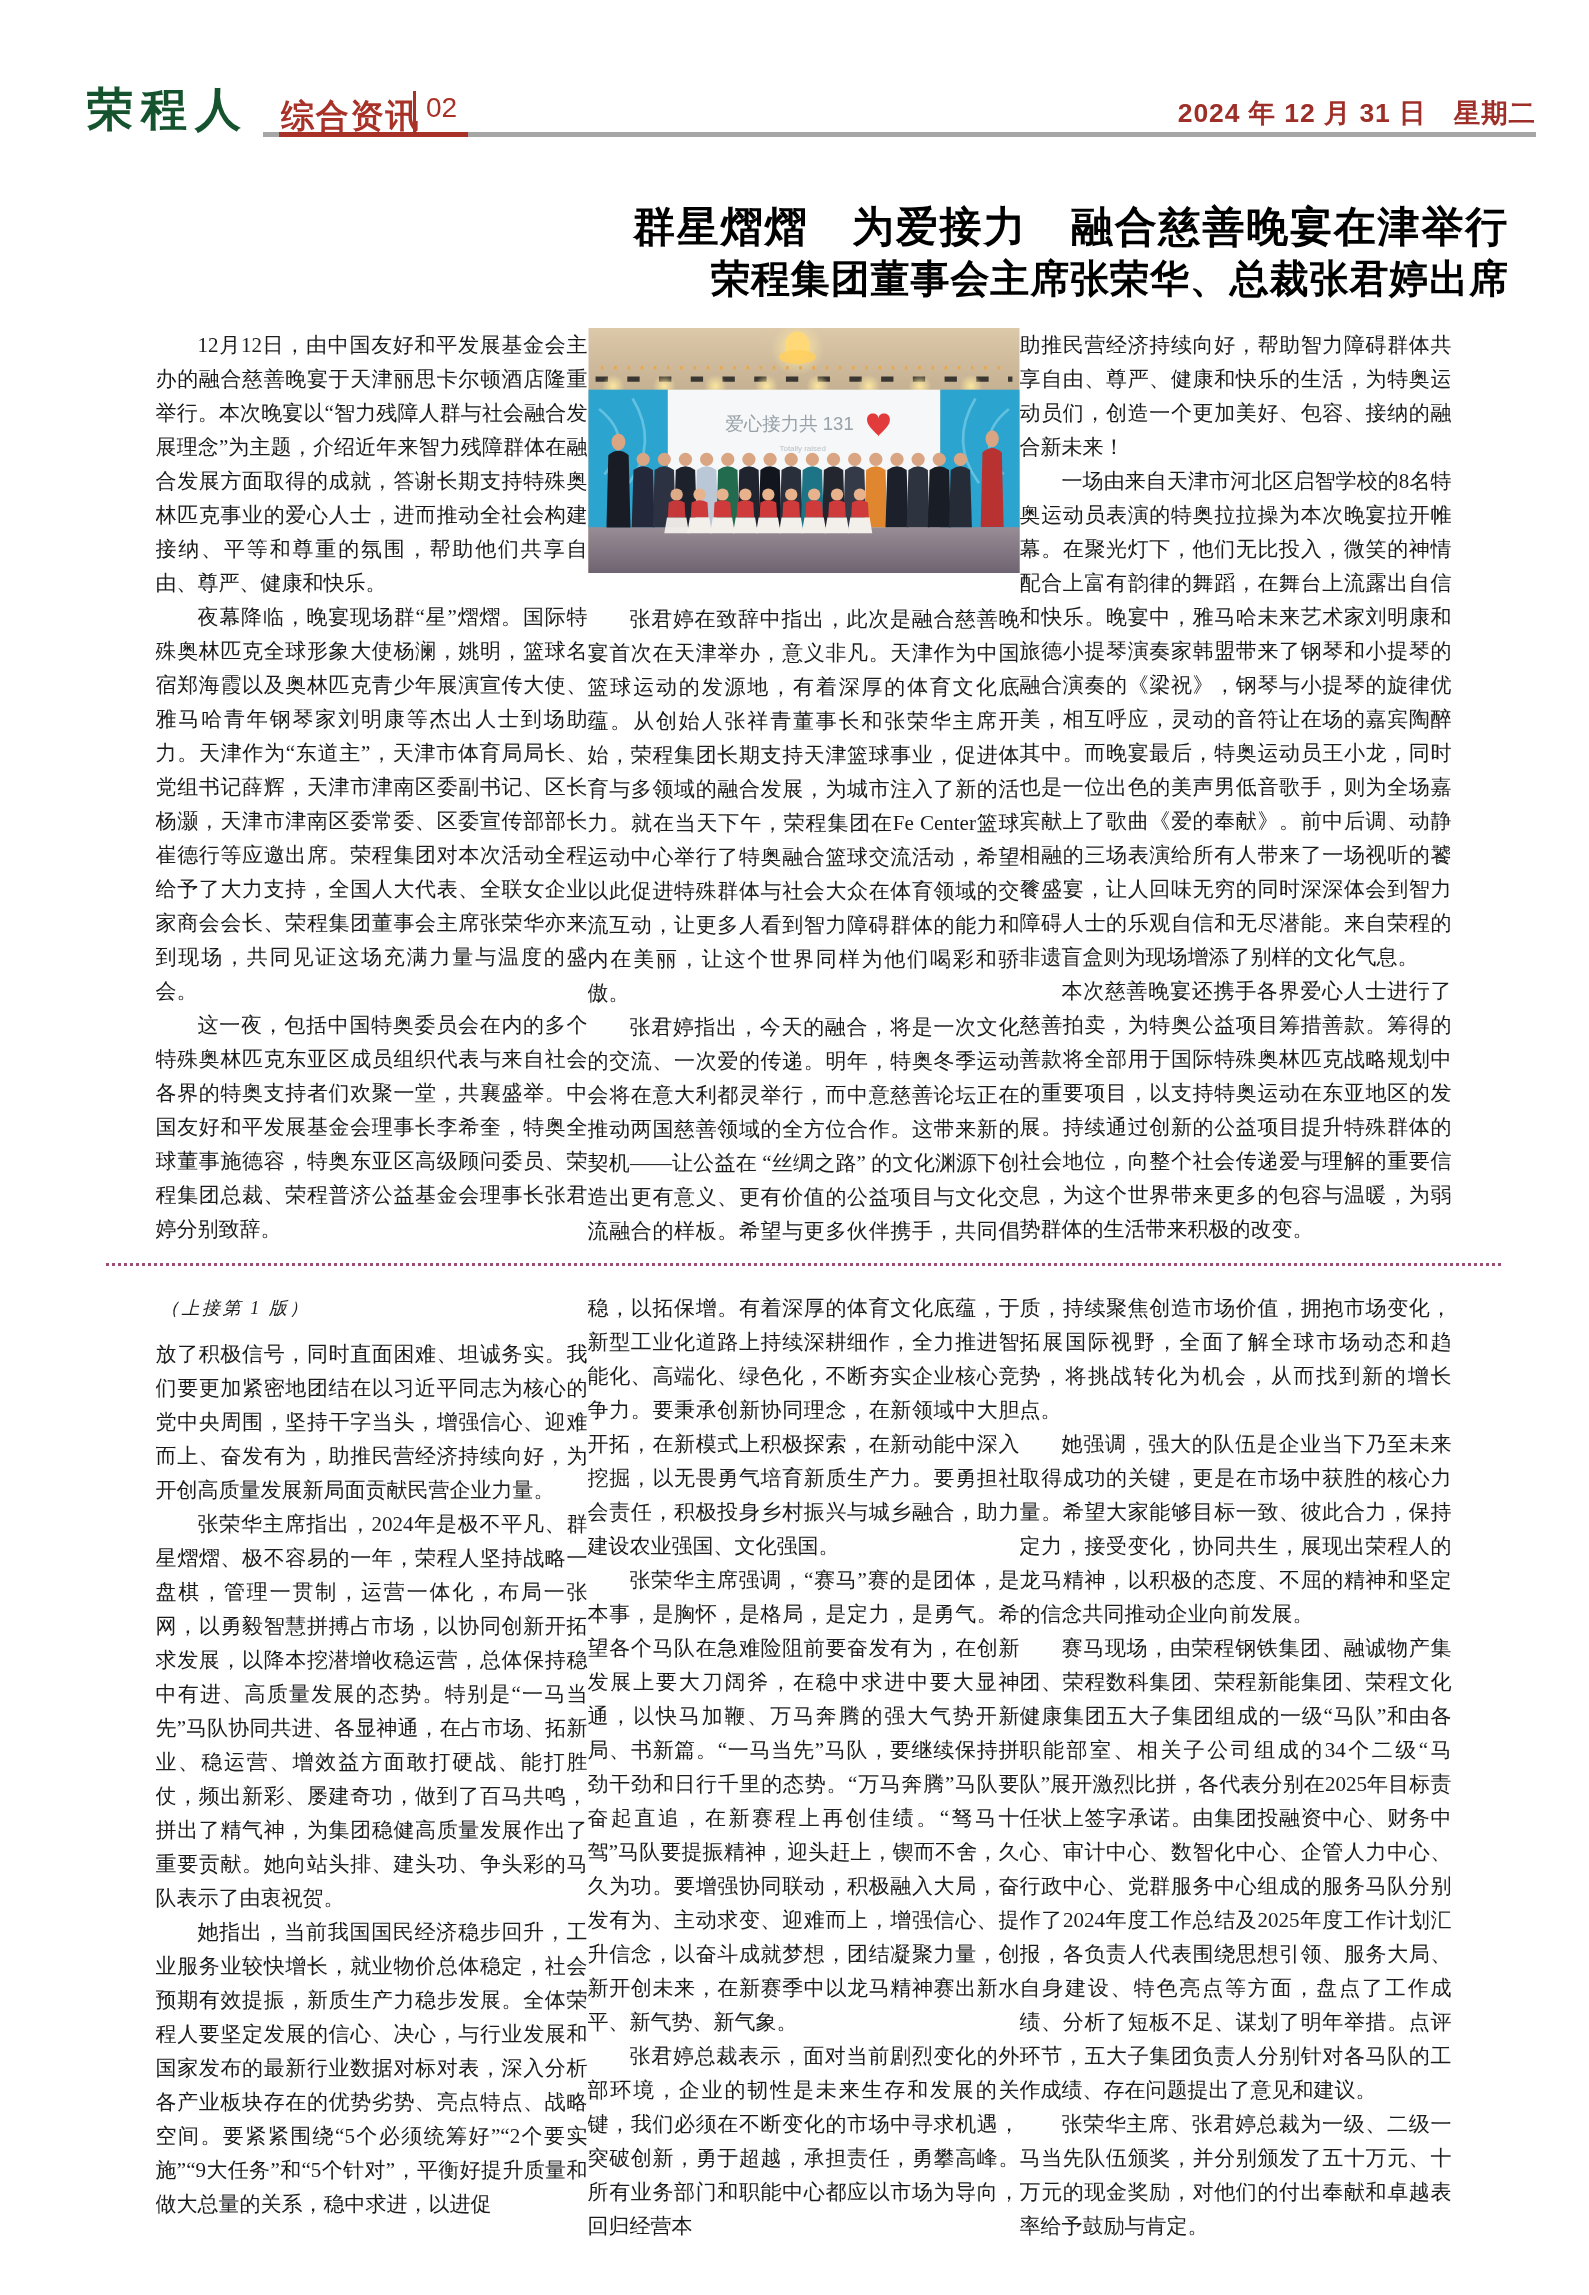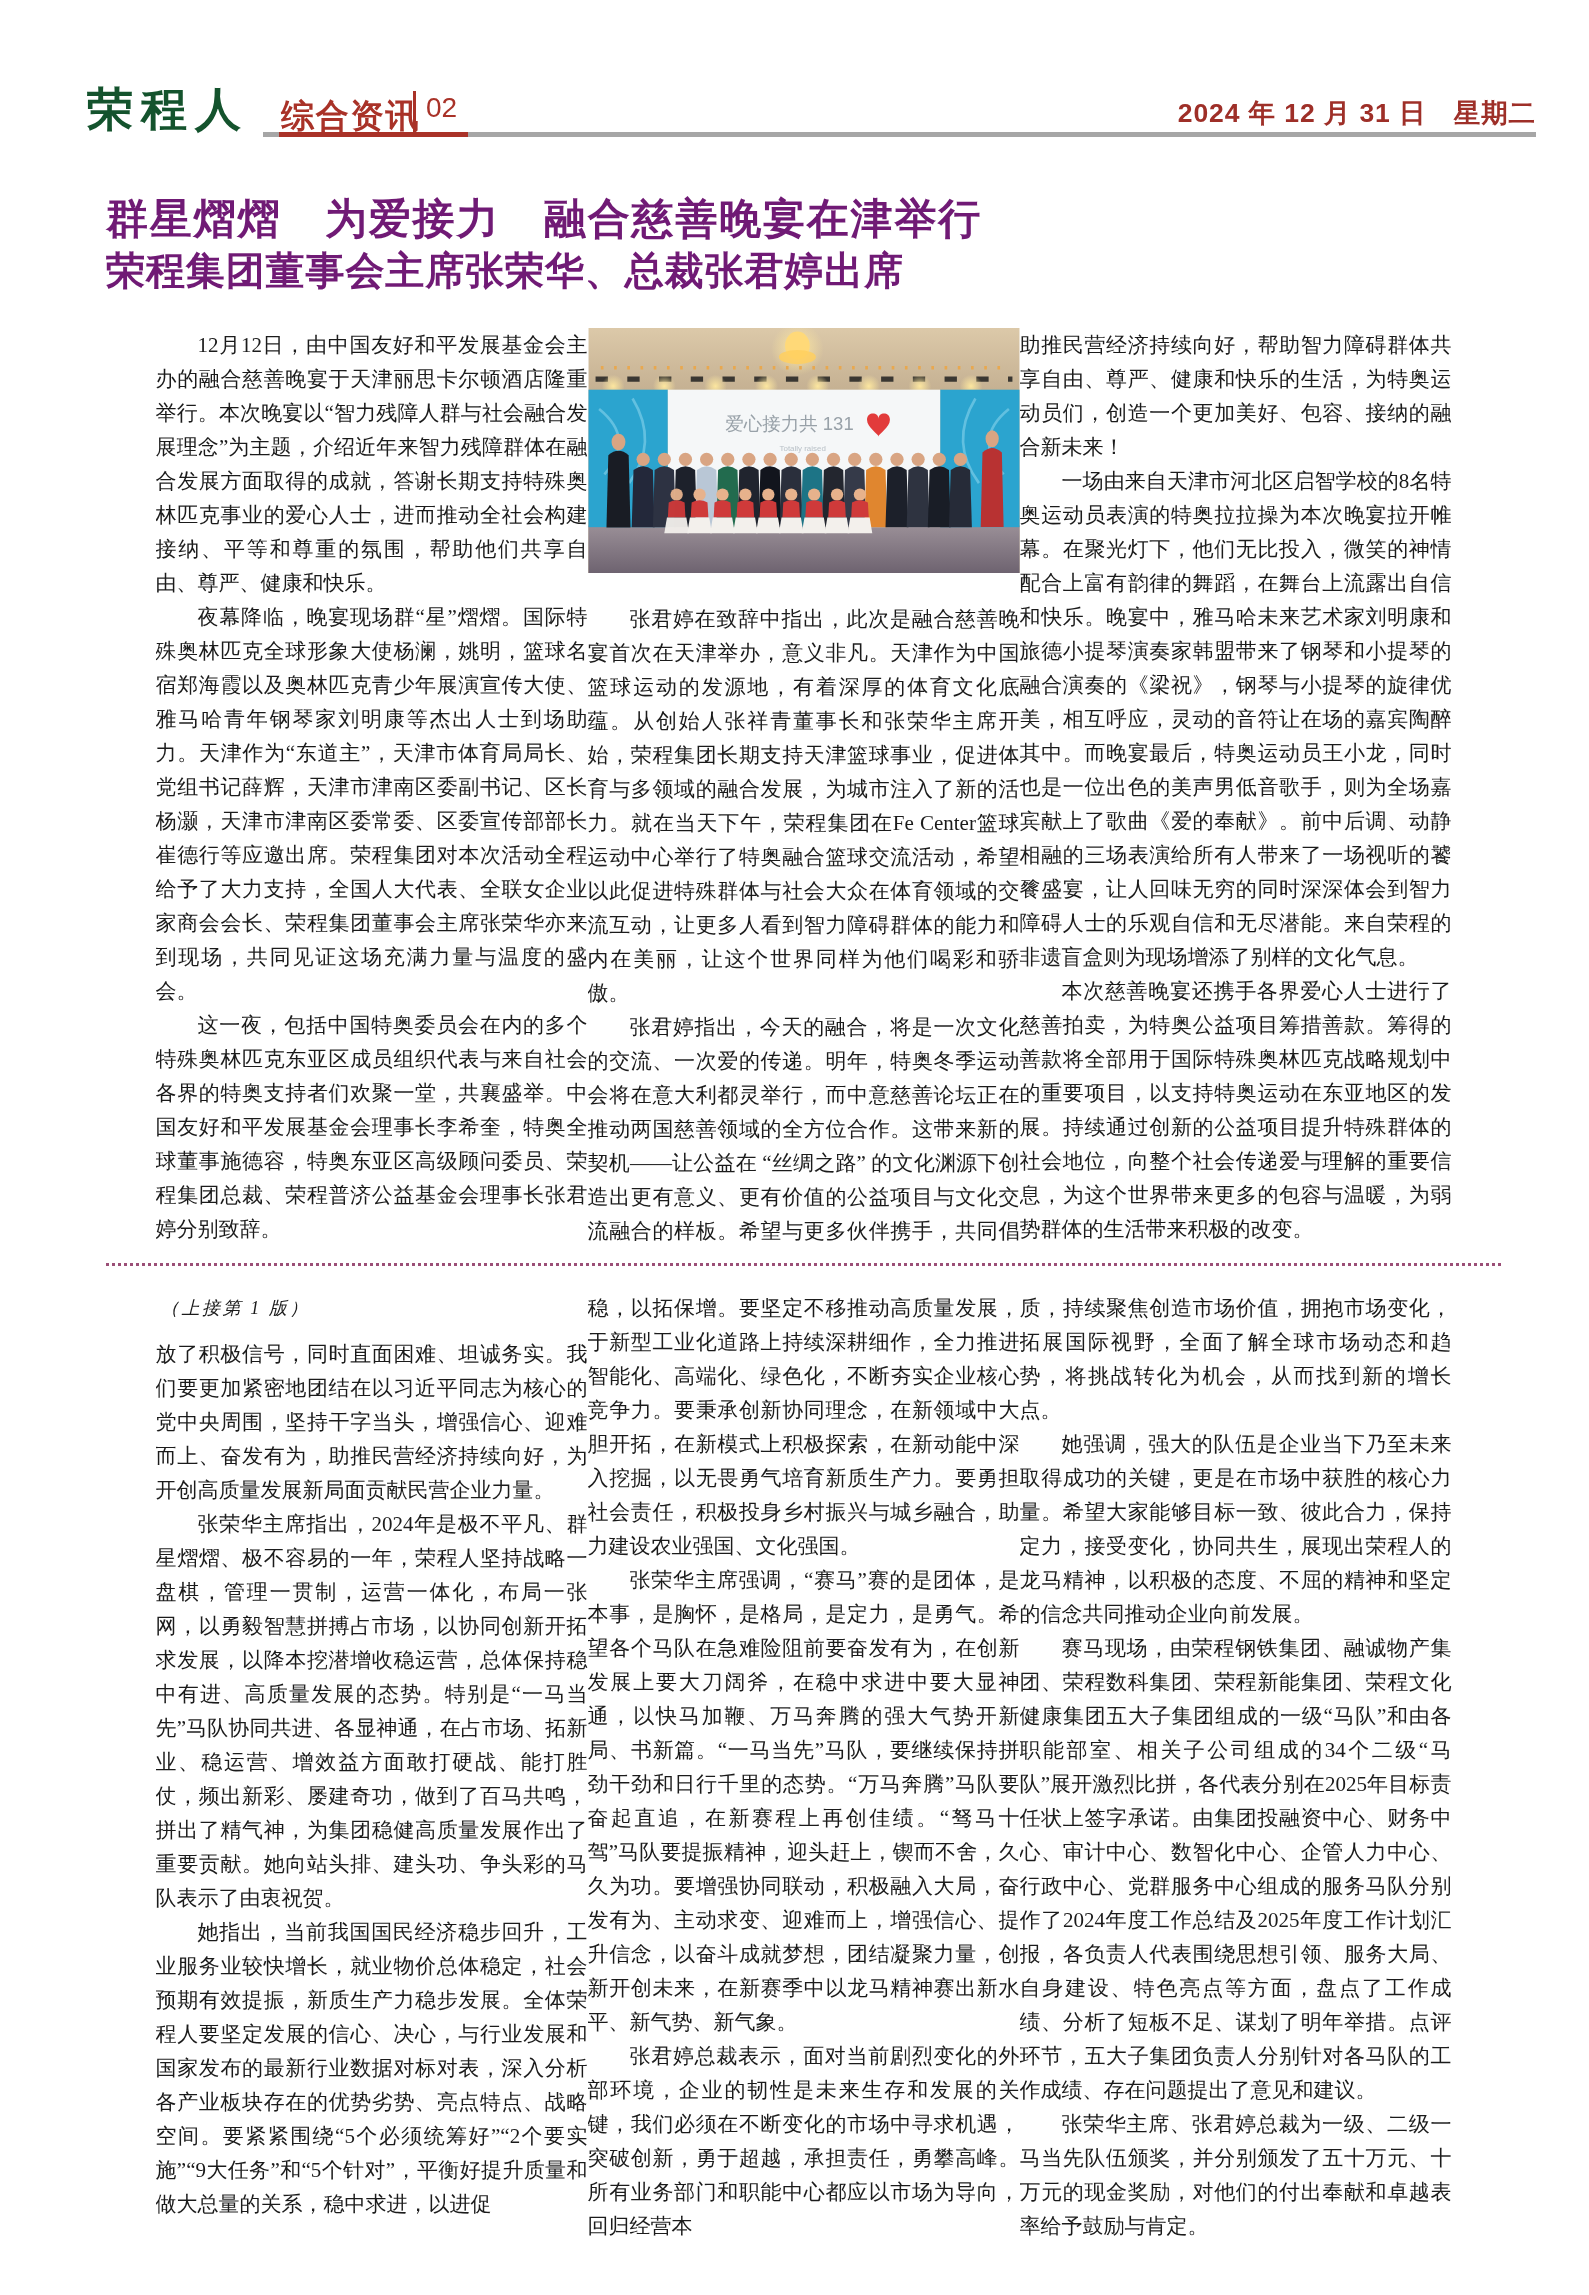--- a/index.html
+++ b/index.html
@@ -15,22 +15,22 @@
   .pagenum{position:absolute;left:426px;top:92px;font-size:28px;font-weight:300;
         color:#a93228;font-family:"Liberation Sans",sans-serif;}
   .date{position:absolute;right:53px;top:95px;font-size:26.5px;font-weight:bold;
         color:#9e2f28;font-family:"Liberation Sans",sans-serif;letter-spacing:0.9px;}
   .rule{position:absolute;top:132px;height:5.3px;}
   .rule-stub{left:263px;width:16px;background:#a6a6a6;}
   .rule-red{left:279px;width:189px;background:#a93228;}
   .rule-gray{left:468px;width:1068px;background:#a6a6a6;}
 
   
-  .title{position:absolute;left:106px;width:1395px;text-align:left;color:#701a75;
-         font-family:"Liberation Sans",sans-serif;font-weight:bold;margin:0;}
+  .title{position:absolute;left:106px;width:1395px;text-align:right;color:#000000;
+         font-family:"Liberation Sans",sans-serif;font-weight:bold;margin:8px;}
   .title1{top:191px;font-size:42px;letter-spacing:1.8px;}
   .title2{top:244px;font-size:39px;letter-spacing:0.9px;}
 
   
   .cols{position:absolute;left:106px;width:1395px;display:flex;justify-content:center;}
   .cols.top{top:328px;height:925px;}
   .cols.bottom{top:1291px;height:973px;}
   .col{width:432px;flex:0 0 432px;overflow:hidden;font-size:21px;line-height:34px;
        text-align:justify;text-justify:inter-character;}
   .para{margin:0;text-indent:2em;}
@@ -173,21 +173,21 @@
   <section class="cols bottom">
     <div class="col">
       <div class="cont-heading">（上接第 1 版）</div>
       <div>
           <p class="para no-indent">放了积极信号，同时直面困难、坦诚务实。我们要更加紧密地团结在以习近平同志为核心的党中央周围，坚持干字当头，增强信心、迎难而上、奋发有为，助推民营经济持续向好，为开创高质量发展新局面贡献民营企业力量。</p>
           <p class="para">张荣华主席指出，2024年是极不平凡、群星熠熠、极不容易的一年，荣程人坚持战略一盘棋，管理一贯制，运营一体化，布局一张网，以勇毅智慧拼搏占市场，以协同创新开拓求发展，以降本挖潜增收稳运营，总体保持稳中有进、高质量发展的态势。特别是“一马当先”马队协同共进、各显神通，在占市场、拓新业、稳运营、增效益方面敢打硬战、能打胜仗，频出新彩、屡建奇功，做到了百马共鸣，拼出了精气神，为集团稳健高质量发展作出了重要贡献。她向站头排、建头功、争头彩的马队表示了由衷祝贺。</p>
           <p class="para">她指出，当前我国国民经济稳步回升，工业服务业较快增长，就业物价总体稳定，社会预期有效提振，新质生产力稳步发展。全体荣程人要坚定发展的信心、决心，与行业发展和国家发布的最新行业数据对标对表，深入分析各产业板块存在的优势劣势、亮点特点、战略空间。要紧紧围绕“5个必须统筹好”“2个要实施”“9大任务”和“5个针对”，平衡好提升质量和做大总量的关系，稳中求进，以进促</p>
         </div>
     </div>
     <div class="col">
-        <p class="para no-indent">稳，以拓保增。要坚定不移推动高质量发展，于新型工业化道路上持续深耕细作，全力推进智能化、高端化、绿色化，不断夯实企业核心竞争力。要秉承创新协同理念，在新领域中大胆开拓，在新模式上积极探索，在新动能中深入挖掘，以无畏勇气培育新质生产力。要勇担社会责任，积极投身乡村振兴与城乡融合，助力建设农业强国、文化强国。</p>
+        <p class="para no-indent">稳，以拓保增。有着深厚的体育文化底蕴，于新型工业化道路上持续深耕细作，全力推进智能化、高端化、绿色化，不断夯实企业核心竞争力。要秉承创新协同理念，在新领域中大胆开拓，在新模式上积极探索，在新动能中深入挖掘，以无畏勇气培育新质生产力。要勇担社会责任，积极投身乡村振兴与城乡融合，助力建设农业强国、文化强国。</p>
         <p class="para">张荣华主席强调，“赛马”赛的是团体，是本事，是胸怀，是格局，是定力，是勇气。希望各个马队在急难险阻前要奋发有为，在创新发展上要大刀阔斧，在稳中求进中要大显神通，以快马加鞭、万马奔腾的强大气势开新局、书新篇。“一马当先”马队，要继续保持拼劲干劲和日行千里的态势。“万马奔腾”马队要奋起直追，在新赛程上再创佳绩。“驽马十驾”马队要提振精神，迎头赶上，锲而不舍，久久为功。要增强协同联动，积极融入大局，奋发有为、主动求变、迎难而上，增强信心、提升信念，以奋斗成就梦想，团结凝聚力量，创新开创未来，在新赛季中以龙马精神赛出新水平、新气势、新气象。</p>
         <p class="para">张君婷总裁表示，面对当前剧烈变化的外部环境，企业的韧性是未来生存和发展的关键，我们必须在不断变化的市场中寻求机遇，突破创新，勇于超越，承担责任，勇攀高峰。所有业务部门和职能中心都应以市场为导向，回归经营本</p>
       </div>
     <div class="col">
         <p class="para no-indent">质，持续聚焦创造市场价值，拥抱市场变化，拓展国际视野，全面了解全球市场动态和趋势，将挑战转化为机会，从而找到新的增长点。</p>
         <p class="para">她强调，强大的队伍是企业当下乃至未来取得成功的关键，更是在市场中获胜的核心力量。希望大家能够目标一致、彼此合力，保持定力，接受变化，协同共生，展现出荣程人的龙马精神，以积极的态度、不屈的精神和坚定的信念共同推动企业向前发展。</p>
         <p class="para">赛马现场，由荣程钢铁集团、融诚物产集团、荣程数科集团、荣程新能集团、荣程文化健康集团五大子集团组成的一级“马队”和由各职能部室、相关子公司组成的34个二级“马队”展开激烈比拼，各代表分别在2025年目标责任状上签字承诺。由集团投融资中心、财务中心、审计中心、数智化中心、企管人力中心、行政中心、党群服务中心组成的服务马队分别作了2024年度工作总结及2025年度工作计划汇报，各负责人代表围绕思想引领、服务大局、自身建设、特色亮点等方面，盘点了工作成绩、分析了短板不足、谋划了明年举措。点评环节，五大子集团负责人分别针对各马队的工作成绩、存在问题提出了意见和建议。</p>
         <p class="para">张荣华主席、张君婷总裁为一级、二级一马当先队伍颁奖，并分别颁发了五十万元、十万元的现金奖励，对他们的付出奉献和卓越表率给予鼓励与肯定。</p>
       </div>
   </section>

